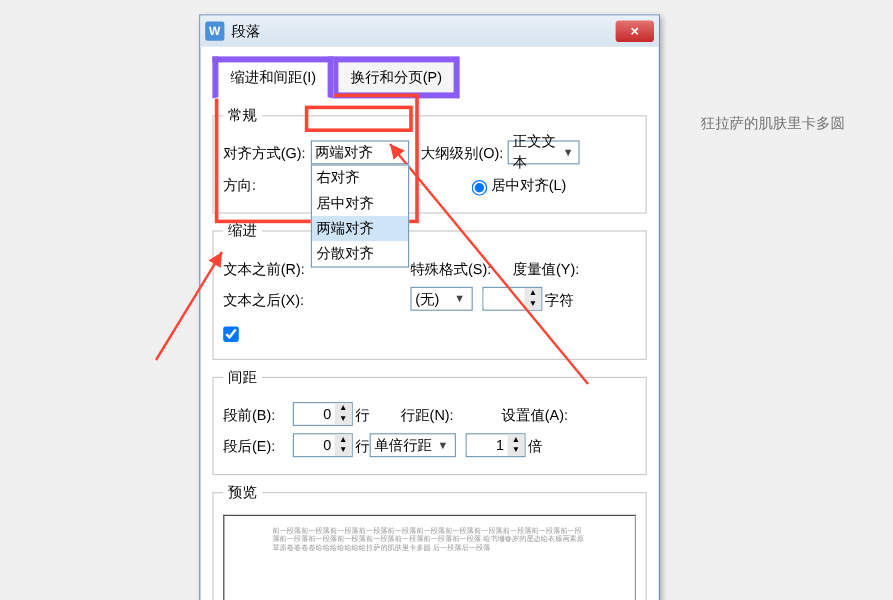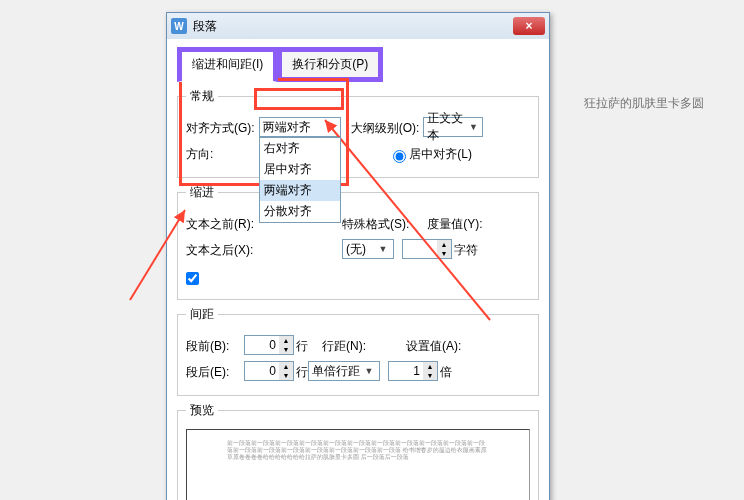--- a/index.html
+++ b/index.html
@@ -128,21 +128,21 @@
       <div class="row">
         <span class="lbl" style="width:58px">段前(B):</span>
         <div class="spinner">
             <input value="0" style="">
             <div class="btns">
               <span>▲</span>
               <span>▼</span>
             </div>
           </div>
         <span style="margin-left:2px">行</span>
-        <span class="lbl" style="margin-left:14px">行距(N):</span>
+        <span class="lbl" style="margin-left:26px">行距(N):</span>
         <span class="lbl" style="margin-left:40px">设置值(A):</span>
       </div>
       <div class="row">
         <span class="lbl" style="width:58px">段后(E):</span>
         <div class="spinner">
             <input value="0" style="">
             <div class="btns">
               <span>▲</span>
               <span>▼</span>
             </div>

